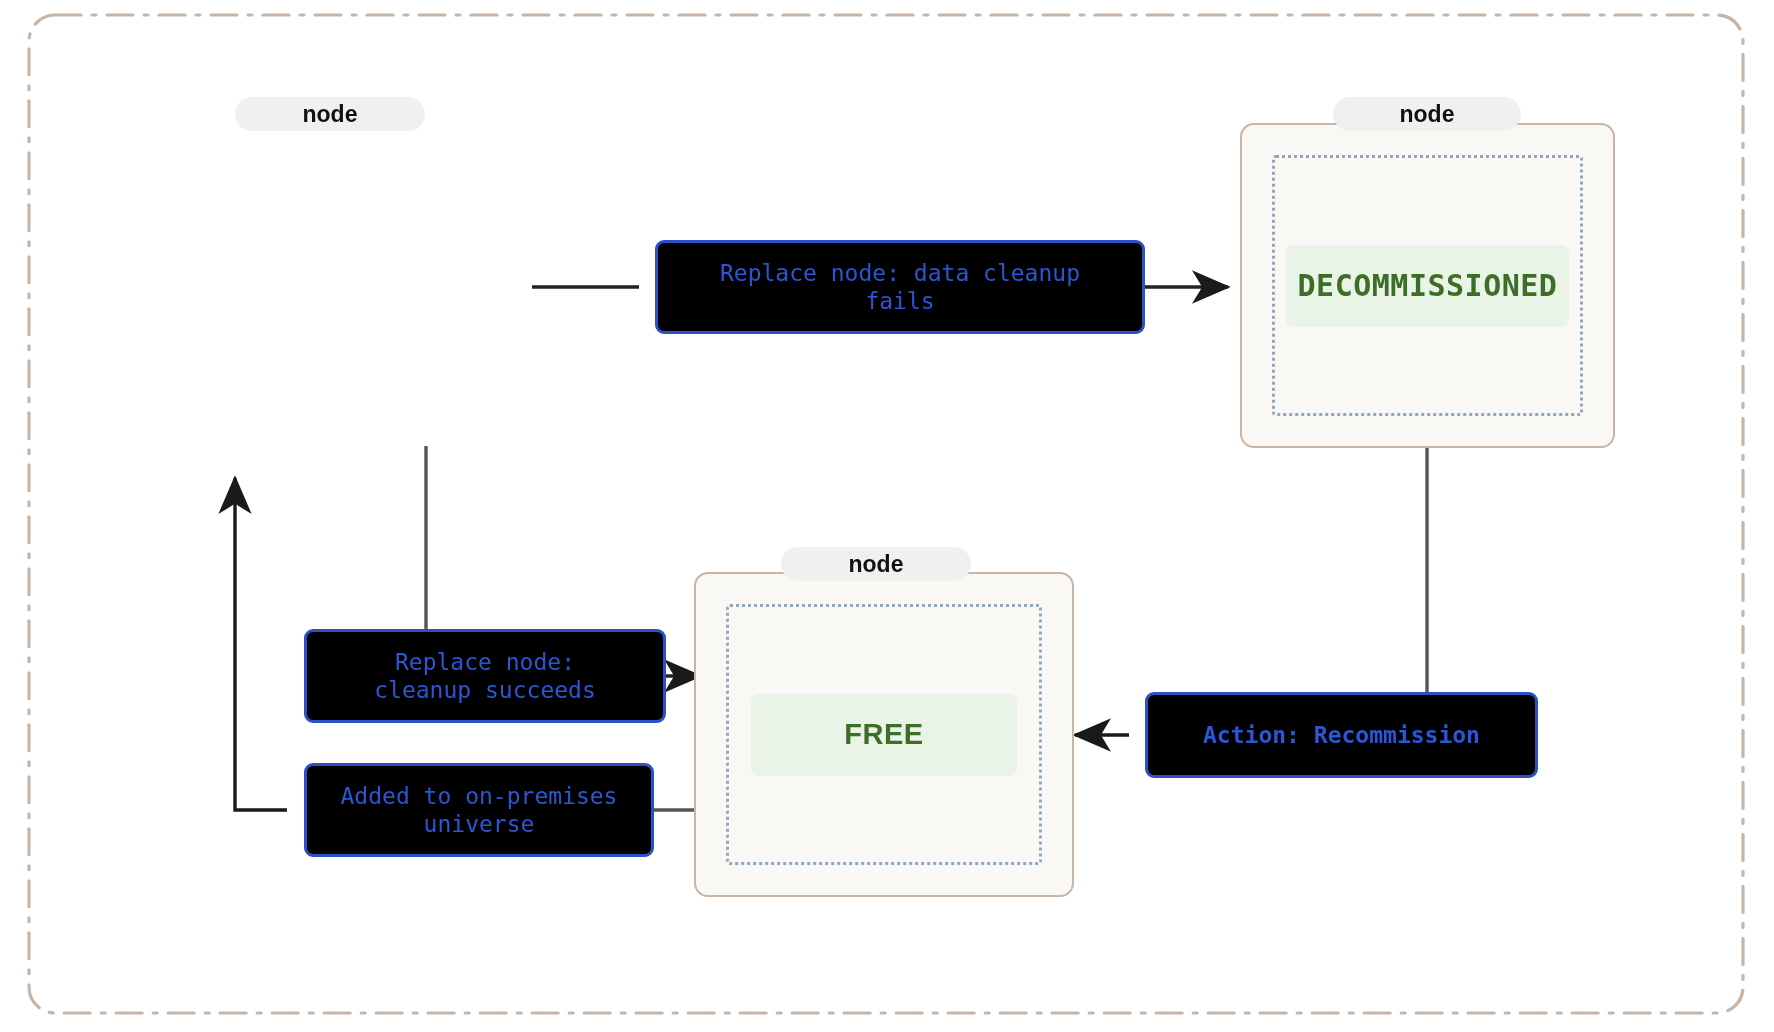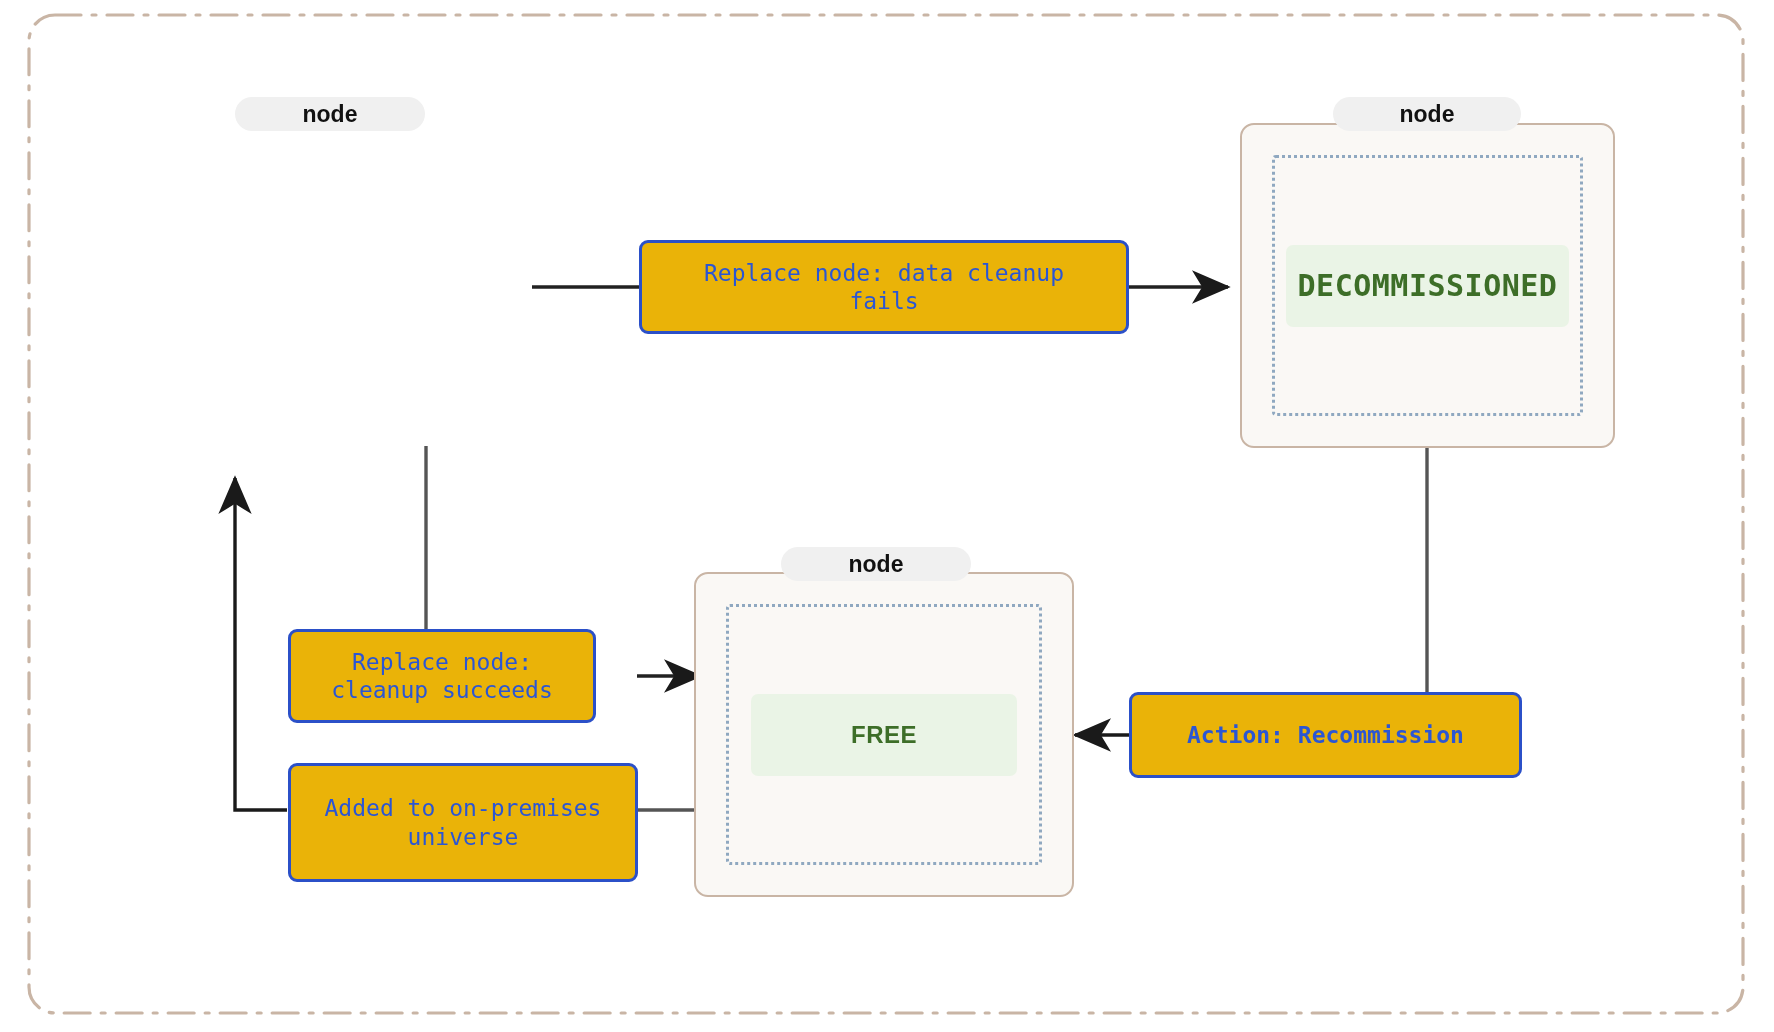--- a/index.html
+++ b/index.html
@@ -21,38 +21,38 @@
   }
   .state-chip{
     background:#eaf4e6;border-radius:7px;
     color:#3d6e28;
     display:flex;align-items:center;justify-content:center;
     text-align:center;white-space:nowrap;
   }
   .chip-mono{font-family:"DejaVu Sans Mono","Liberation Mono",monospace;
     font-weight:bold;font-size:30px;letter-spacing:.5px;}
   .chip-sans{font-family:"Liberation Sans",sans-serif;
-    font-weight:bold;font-size:24px;letter-spacing:.5px;}
+    font-weight:bold;font-size:29px;letter-spacing:.5px;}
 
   
   .node-badge{
     position:absolute;background:#f0f0f0;border-radius:17px;
     height:34px;display:flex;align-items:center;justify-content:center;
     font-family:"Liberation Sans",sans-serif;font-weight:bold;font-size:23px;
     color:#111;z-index:6;padding:12px 18px;box-sizing:border-box;
   }
 
   
   .edge-label{
     position:absolute;box-sizing:border-box;
-    background:#eab308;border:3px solid #2b50c8;border-radius:9px;
+    background:#000000;border:3px solid #2b50c8;border-radius:9px;
     display:flex;align-items:center;justify-content:center;
     font-family:"DejaVu Sans Mono","Liberation Mono",monospace;
     font-size:23px;line-height:1.22;color:#2b56d4;text-align:center;
-    white-space:pre-line;z-index:5;padding:4px 12px;
+    white-space:pre-line;z-index:5;padding:4px 12px;margin-left:16px;
   }
 </style>
 </head>
 <body>
 
 <div id="canvas">
 
   <svg class="frame-svg" viewBox="0 0 1774 1032" xmlns="http://www.w3.org/2000/svg">
     <defs>
       <marker id="arrowBarb" markerWidth="13" markerHeight="13" refX="11.2" refY="5.2" orient="auto" markerUnits="strokeWidth">
@@ -87,21 +87,21 @@
   <div class="node-box" style="left:694px;top:572px;width:380px;height:325px;">
     <div class="node-inner">
       <div class="state-chip chip-sans" style="width:266px;height:82px;">FREE</div>
     </div>
   </div>
   <div class="node-badge" style="left:781px;top:547px;width:190px;">node</div>
 
   <div class="edge-label" style="left:639px;top:240px;width:490px;height:94px;">Replace node: data cleanup
 fails</div>
 
-  <div class="edge-label" style="left:288px;top:629px;width:308px;height:94px;">Replace node:
+  <div class="edge-label" style="left:288px;top:629px;width:362px;height:94px;">Replace node:
 cleanup succeeds</div>
 
-  <div class="edge-label" style="left:288px;top:763px;width:350px;height:119px;">Added to on-premises
+  <div class="edge-label" style="left:288px;top:763px;width:350px;height:94px;">Added to on-premises
 universe</div>
 
   <div class="edge-label" style="left:1129px;top:692px;width:393px;height:86px;font-weight:bold;">Action: Recommission</div>
 
 </div>
 
 </body></html>

